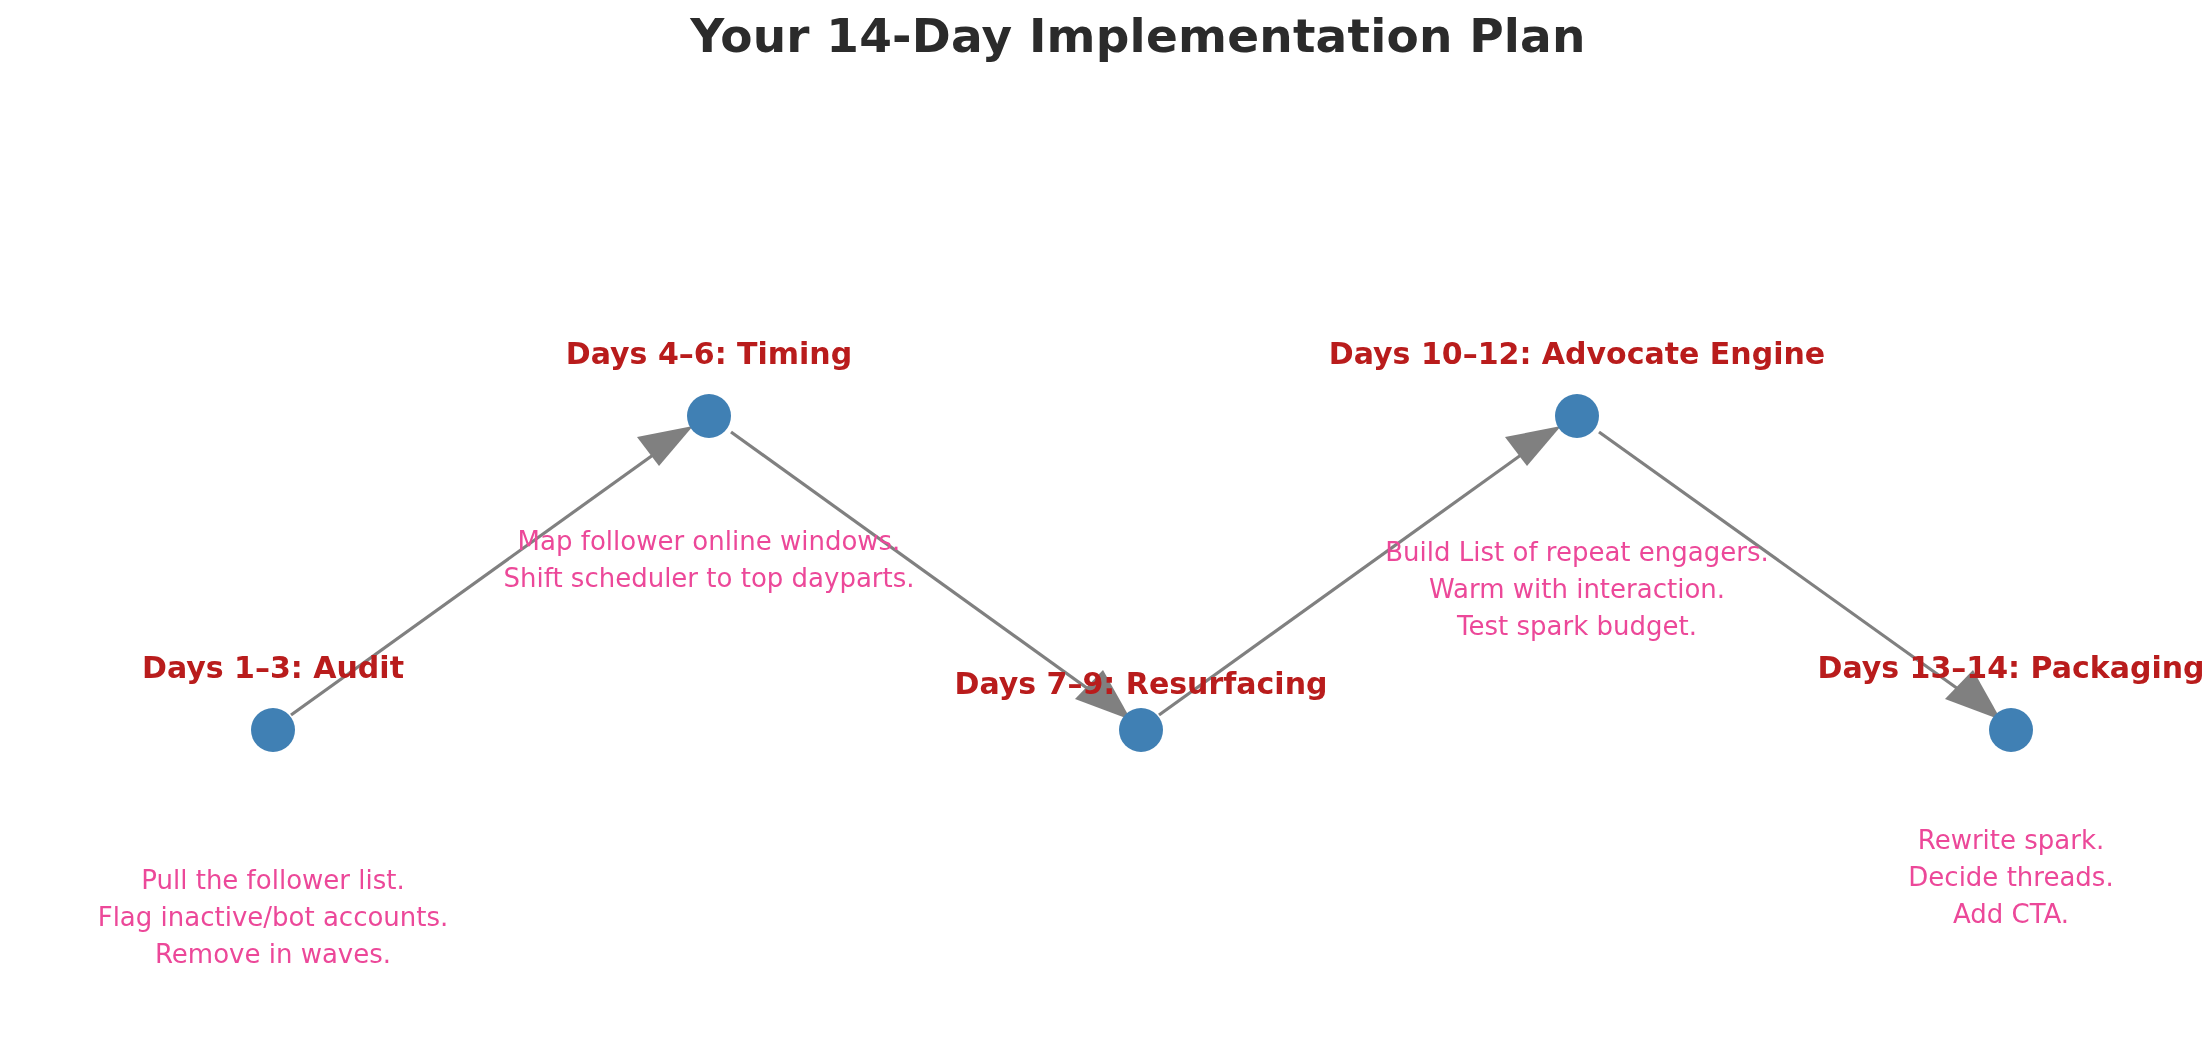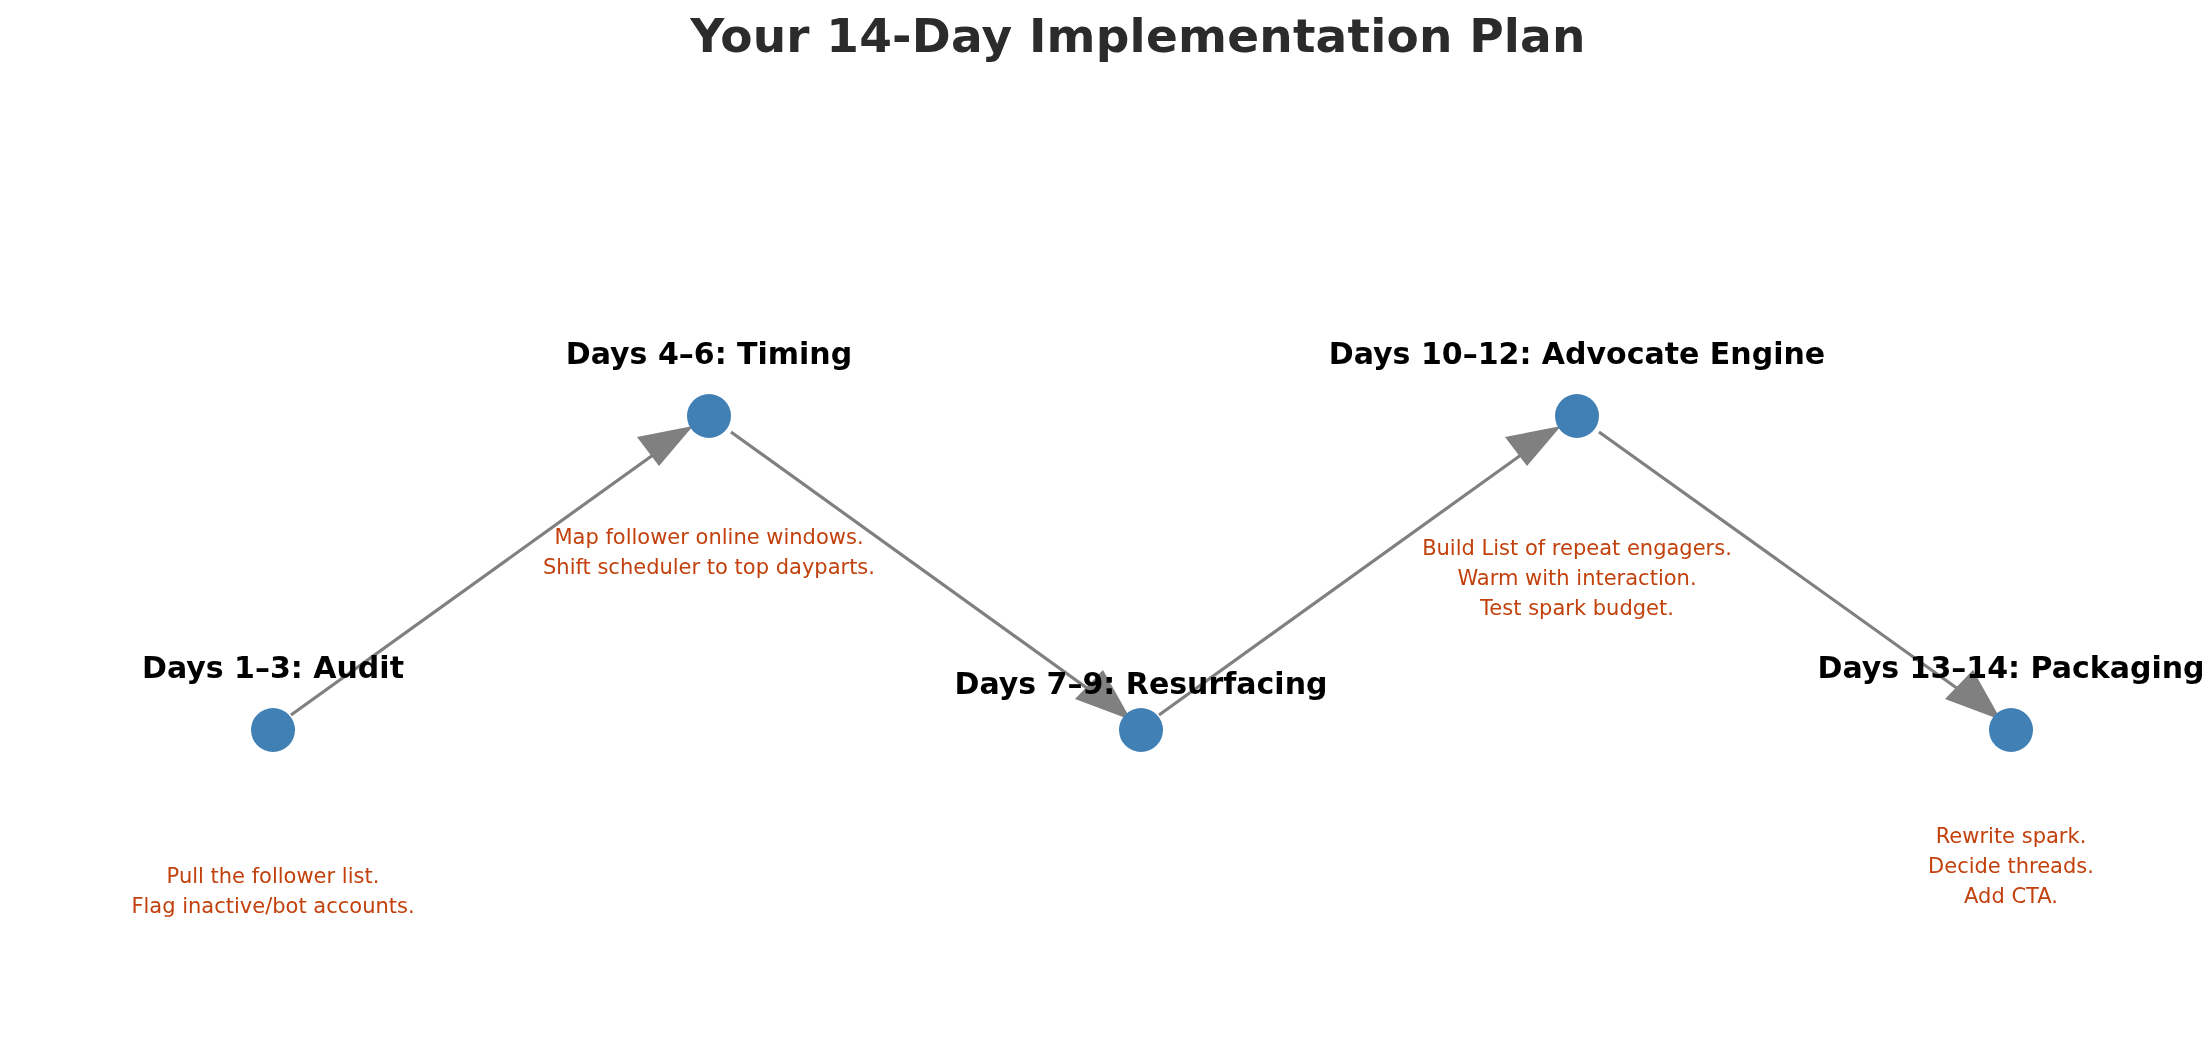--- a/index.html
+++ b/index.html
@@ -66,32 +66,32 @@
     transform: translate(-50%, -50%);
   }
 
   
   .node-label {
     position: absolute;
     transform: translateX(-50%);
     text-align: center;
     font-size: 30px;
     font-weight: bold;
-    color: #000000;
+    color: #b91c1c;
     white-space: nowrap;
   }
 
   
   .node-body {
     position: absolute;
     transform: translateX(-50%);
     text-align: center;
-    font-size: 21px;
+    font-size: 26px;
     line-height: 1.42;
-    color: #c2410c;
+    color: #ec4899;
     white-space: nowrap;
   }
   .node-body div { white-space: nowrap; }
 </style>
 </head>
 <body>
 
 <div id="plan-canvas">
 
   <div class="plan-title">Your 14-Day Implementation Plan</div>
@@ -117,20 +117,21 @@
       <line class="edge-line" x1="1566" y1="432" x2="1960" y2="714"></line>
       <polygon class="edge-arrowhead" points="1968,720 1940,670 1912,699"></polygon>
     </g>
   </svg>
 
   <div class="node-label" style="left:240px; top:650px;">Days 1–3: Audit</div>
   <div class="node" style="left:240px; top:730px;"></div>
   <div class="node-body" style="left:240px; top:862px;">
     <div>Pull the follower list.</div>
     <div>Flag inactive/bot accounts.</div>
+    <div>Remove in waves.</div>
   </div>
 
   <div class="node-label" style="left:676px; top:336px;">Days 4–6: Timing</div>
   <div class="node" style="left:676px; top:416px;"></div>
   <div class="node-body" style="left:676px; top:523px;">
     <div>Map follower online windows.</div>
     <div>Shift scheduler to top dayparts.</div>
   </div>
 
   <div class="node-label" style="left:1108px; top:666px;">Days 7–9: Resurfacing</div>

